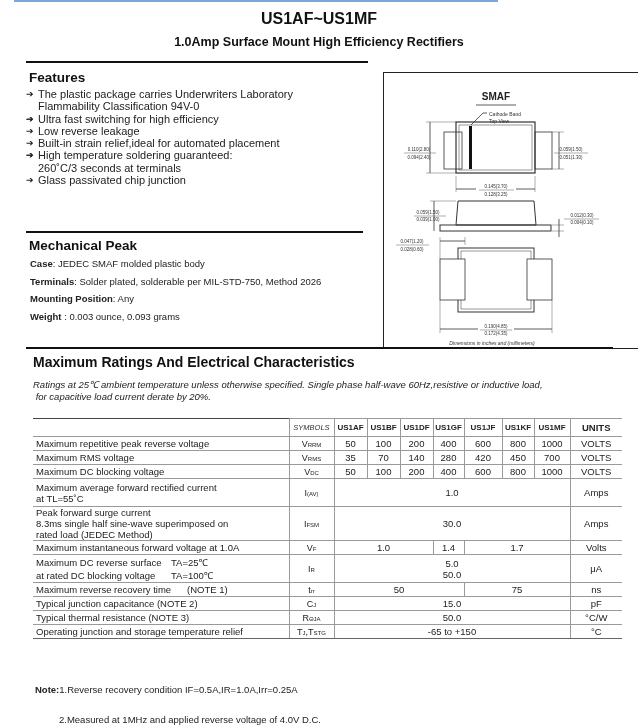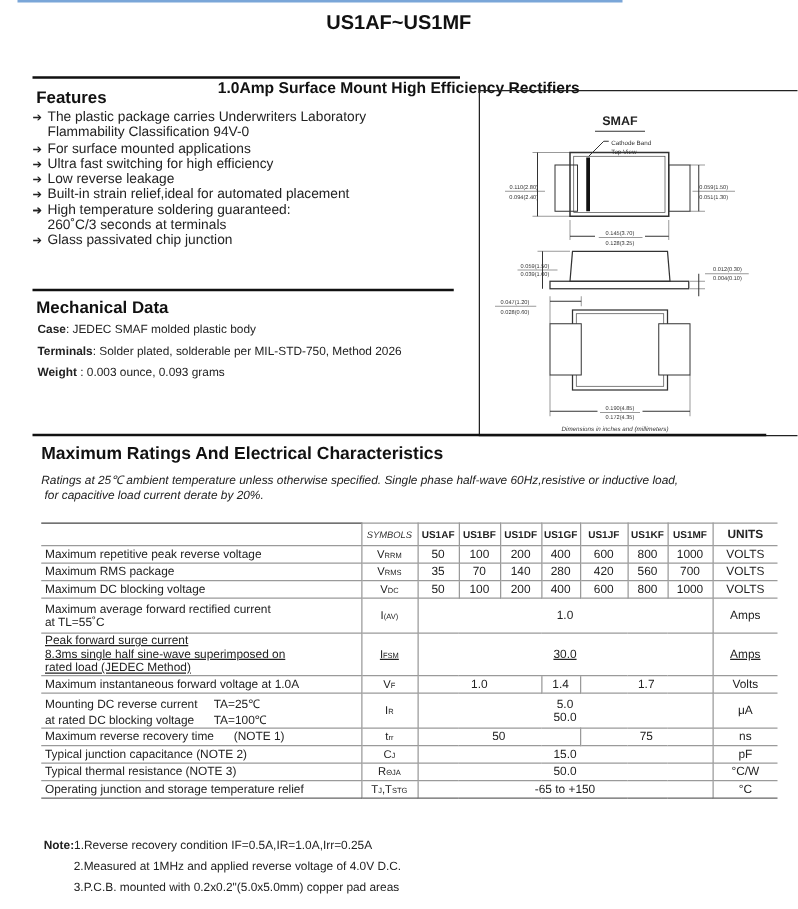--- a/index.html
+++ b/index.html
@@ -2,21 +2,21 @@
 <html><head>
 <meta charset="utf-8">
 <style>
   * { box-sizing: border-box; margin: 0; padding: 0; }
   html, body { width: 638px; height: 727px; background: #ffffff; overflow: hidden; }
   body { font-family: "Liberation Sans", sans-serif; color: #1a1a1a; position: relative; }
 
   .top-rule { position: absolute; left: 14px; top: 0; width: 484px; height: 2px; background: #7aa6d8; }
 
   .title { position: absolute; top: 10px; left: 0; width: 638px; text-align: center; font-weight: bold; font-size: 16px; color: #111; }
-  .subtitle { position: absolute; top: 35px; left: 0; width: 638px; text-align: center; font-weight: bold; font-size: 12.5px; color: #111; margin-top: 28px; }
+  .subtitle { position: absolute; top: 35px; left: 0; width: 638px; text-align: center; font-weight: bold; font-size: 12.5px; color: #111; }
 
   .rule { position: absolute; background: #111; height: 2px; }
 
   .sec-heading { position: absolute; font-weight: bold; font-size: 13.5px; color: #111; }
 
   .feature-list { position: absolute; left: 26px; top: 88px; width: 340px; font-size: 11px; line-height: 12.3px; color: #222; list-style: none; }
   .feature-list li { position: relative; padding-left: 12px; }
   .feature-list li .bullet { position: absolute; left: 0; top: 0; font-size: 9px; }
   .feature-list li .cont { display: block; }
 
@@ -34,56 +34,57 @@
   table.spec td.desc { text-align: left; border-left: none; }
   table.spec tr.hdr td { height: 18px; }
   table.spec tr.hdr td.blank { border-left: none; border-top: 1px solid #444; }
   table.spec tr.hdr td.syms { font-style: italic; font-size: 7.5px; color: #333; }
   table.spec tr.hdr td.pn { font-weight: bold; font-size: 8px; padding: 0 1px; }
   table.spec tr.hdr td.units-h { font-weight: bold; font-size: 9.5px; }
   table.spec td.units { border-right: none; }
   table.spec tr.hdr td.units-h { border-right: none; }
   table.spec tr.r1 td { height: 14px; }
   table.spec tr.r2 td { height: 28px; }
-  table.spec tr.r3 td { height: 31px; text-decoration: underline; }
+  table.spec tr.r3 td { height: 31px; }
   table.spec tr.last td { border-bottom: 1.5px solid #666; }
   .sym { font-size: 9px; }
   .sub { font-size: 6px; text-transform: uppercase; }
 
   .notes { position: absolute; left: 35px; top: 671px; font-size: 9.5px; color: #222; }
-  .notes .n { height: 17px; line-height: 12px; }
+  .notes .n { height: 17px; line-height: 12px; margin-top: 13px; }
   .notes .nlabel { font-weight: bold; }
   .notes .indent { padding-left: 24px; }
 </style>
 </head>
 <body>
 
 <div class="top-rule"></div>
 
 <div class="title">US1AF~US1MF</div>
 <div class="subtitle">1.0Amp Surface Mount High Efficiency Rectifiers</div>
 
 <div class="rule" style="left:26px; top:61px; width:342px;"></div>
 <div class="sec-heading" style="left:29px; top:70px;">Features</div>
 <ul class="feature-list">
   <li><span class="bullet">➔</span><span>The plastic package carries Underwriters Laboratory</span><span class="cont">Flammability Classification 94V-0</span></li>
-  <li><span class="bullet">➔</span><span>For surface mounted applications</span></li>
+  <li><span class="bullet">➔</span></li>
   <li><span class="bullet">➔</span><span>Ultra fast switching for high efficiency</span></li>
   <li><span class="bullet">➔</span><span>Low reverse leakage</span></li>
   <li><span class="bullet">➔</span><span>Built-in strain relief,ideal for automated placement</span></li>
   <li><span class="bullet">➔</span></li>
   <li><span class="bullet">➔</span><span>High temperature soldering guaranteed:</span><span class="cont">260˚C/3 seconds at terminals</span></li>
   <li><span class="bullet">➔</span><span>Glass passivated chip junction</span></li>
 </ul>
 
 <div class="rule" style="left:26px; top:231px; width:337px;"></div>
-<div class="sec-heading" style="left:29px; top:238px;">Mechanical  Data</div>
+<div class="sec-heading" style="left:29px; top:238px;">Mechanical  Peak</div>
 <div class="mech">
   <div class="row"><span class="lbl">Case</span><span>: </span><span>JEDEC SMAF molded plastic body</span></div>
   <div class="row"><span class="lbl">Terminals</span><span>: </span><span>Solder plated, solderable per MIL-STD-750, Method 2026</span></div>
+  <div class="row"><span class="lbl">Mounting Position</span><span>: </span><span>Any</span></div>
   <div class="row"><span class="lbl">Weight</span><span> : </span><span>0.003 ounce, 0.093 grams</span></div>
 </div>
 
 <div class="pkg-box">
   <svg width="230" height="277" viewBox="0 0 230 277" font-family="Liberation Sans, sans-serif" fill="none" stroke="#333" stroke-width="0.8">
     <text x="112" y="27" font-size="10" font-weight="bold" fill="#222" stroke="none" text-anchor="middle">SMAF</text>
     <line x1="92" y1="32" x2="132" y2="32"></line>
 
     <rect x="60" y="59" width="18" height="37"></rect>
     <rect x="151" y="59" width="17" height="37"></rect>
@@ -191,28 +192,28 @@
     <td>50</td>
     <td>100</td>
     <td>200</td>
     <td>400</td>
     <td>600</td>
     <td>800</td>
     <td>1000</td>
     <td class="units">VOLTS</td>
   </tr>
   <tr class="r1">
-    <td class="desc">Maximum RMS package</td>
+    <td class="desc">Maximum RMS voltage</td>
     <td><span class="sym">V</span><span class="sub">RMS</span></td>
     <td>35</td>
     <td>70</td>
     <td>140</td>
     <td>280</td>
     <td>420</td>
-    <td>560</td>
+    <td>450</td>
     <td>700</td>
     <td class="units">VOLTS</td>
   </tr>
   <tr class="r1">
     <td class="desc">Maximum DC blocking voltage</td>
     <td><span class="sym">V</span><span class="sub">DC</span></td>
     <td>50</td>
     <td>100</td>
     <td>200</td>
     <td>400</td>
@@ -243,21 +244,21 @@
   <tr class="r1">
     <td class="desc">Maximum instantaneous forward voltage at 1.0A</td>
     <td><span class="sym">V</span><span class="sub">F</span></td>
     <td colspan="3">1.0</td>
     <td>1.4</td>
     <td colspan="3">1.7</td>
     <td class="units">Volts</td>
   </tr>
   <tr class="r2">
     <td class="desc">
-      <div><span style="display:inline-block;width:135px;">Mounting DC reverse current</span><span>TA=25℃</span></div>
+      <div><span style="display:inline-block;width:135px;">Maximum DC reverse surface</span><span>TA=25℃</span></div>
       <div><span style="display:inline-block;width:135px;">at rated DC blocking voltage</span><span>TA=100℃</span></div>
     </td>
     <td><span class="sym">I</span><span class="sub">R</span></td>
     <td colspan="7">
           <div>5.0</div>
           <div>50.0</div>
         </td>
     <td class="units">μA</td>
   </tr>
   <tr class="r1">

